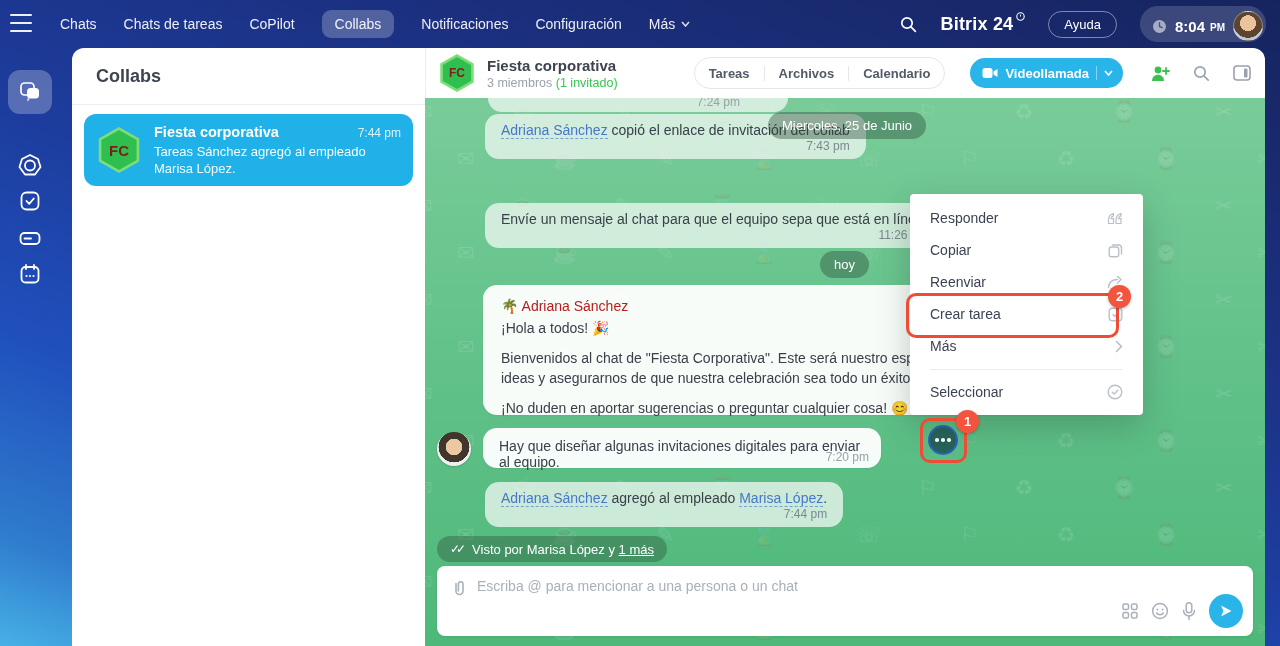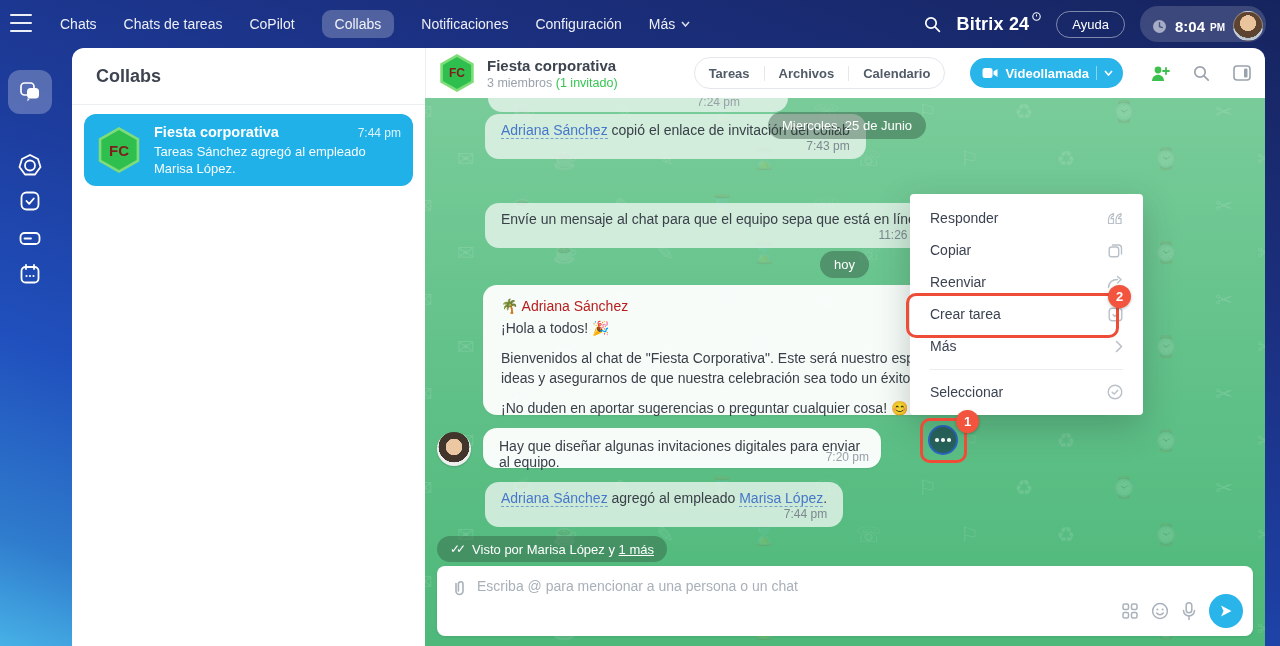--- a/index.html
+++ b/index.html
@@ -10,21 +10,21 @@
 
   
   .topbar { position:absolute; left:0; top:0; width:1280px; height:48px;
     display:flex; align-items:center; color:#fff; }
   .hamburger { position:absolute; left:10px; top:14px; width:22px; height:18px;
     display:flex; flex-direction:column; justify-content:space-between; cursor:pointer; }
   .hamburger span { display:block; height:2.4px; background:rgba(255,255,255,.92); border-radius:2px; }
   .nav { display:flex; align-items:center; gap:27px; padding-left:60px; font-size:14px; }
   .nav-item { color:rgba(255,255,255,.92); cursor:pointer; display:flex; align-items:center; gap:6px; }
   .nav-item.active { background:rgba(255,255,255,.24); border-radius:9px; padding:6px 13px; }
-  .topbar-right { margin-left:auto; display:flex; align-items:center; gap:15px; padding-right:14px; }
+  .topbar-right { margin-left:auto; display:flex; align-items:center; gap:23px; padding-right:14px; }
   .brand { font-size:18px; font-weight:bold; letter-spacing:.2px; display:flex; align-items:flex-start; gap:3px; }
   .brand-sup { margin-top:-2px; }
   .help-pill { border:1px solid rgba(255,255,255,.45); border-radius:999px; padding:5px 15px;
     font-size:13px; cursor:pointer; }
   .clock-pill { background:rgba(255,255,255,.16); border-radius:999px; height:36px;
     display:flex; align-items:center; gap:8px; padding:4px 3px 0 12px; cursor:pointer; }
   .clock-time { font-size:15px; font-weight:bold; }
   .clock-period { font-size:10px; font-weight:bold; margin-left:-3px; margin-top:3px; }
   .avatar-photo { width:30px; height:30px; border-radius:50%;
     background:radial-gradient(circle at 50% 40%, #e9c49c 0 36%, #5d4430 37% 66%, #b8c4cf 67%);

